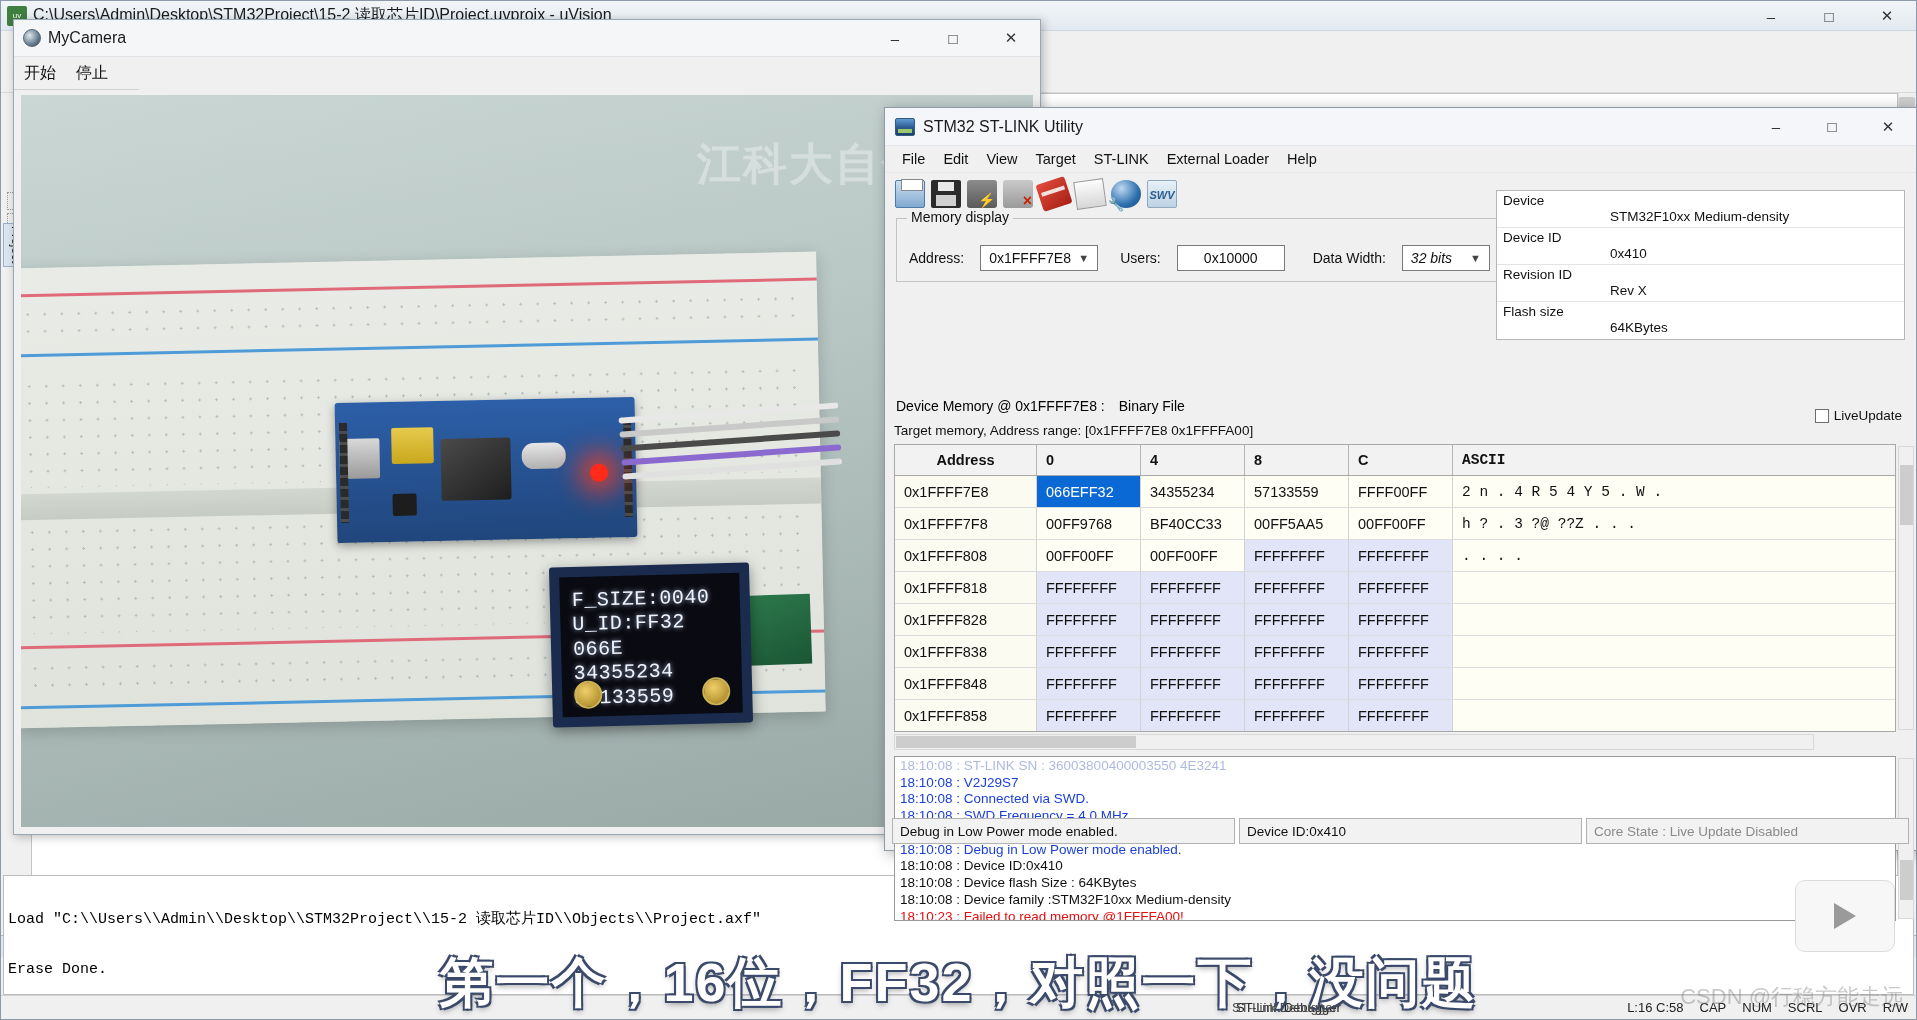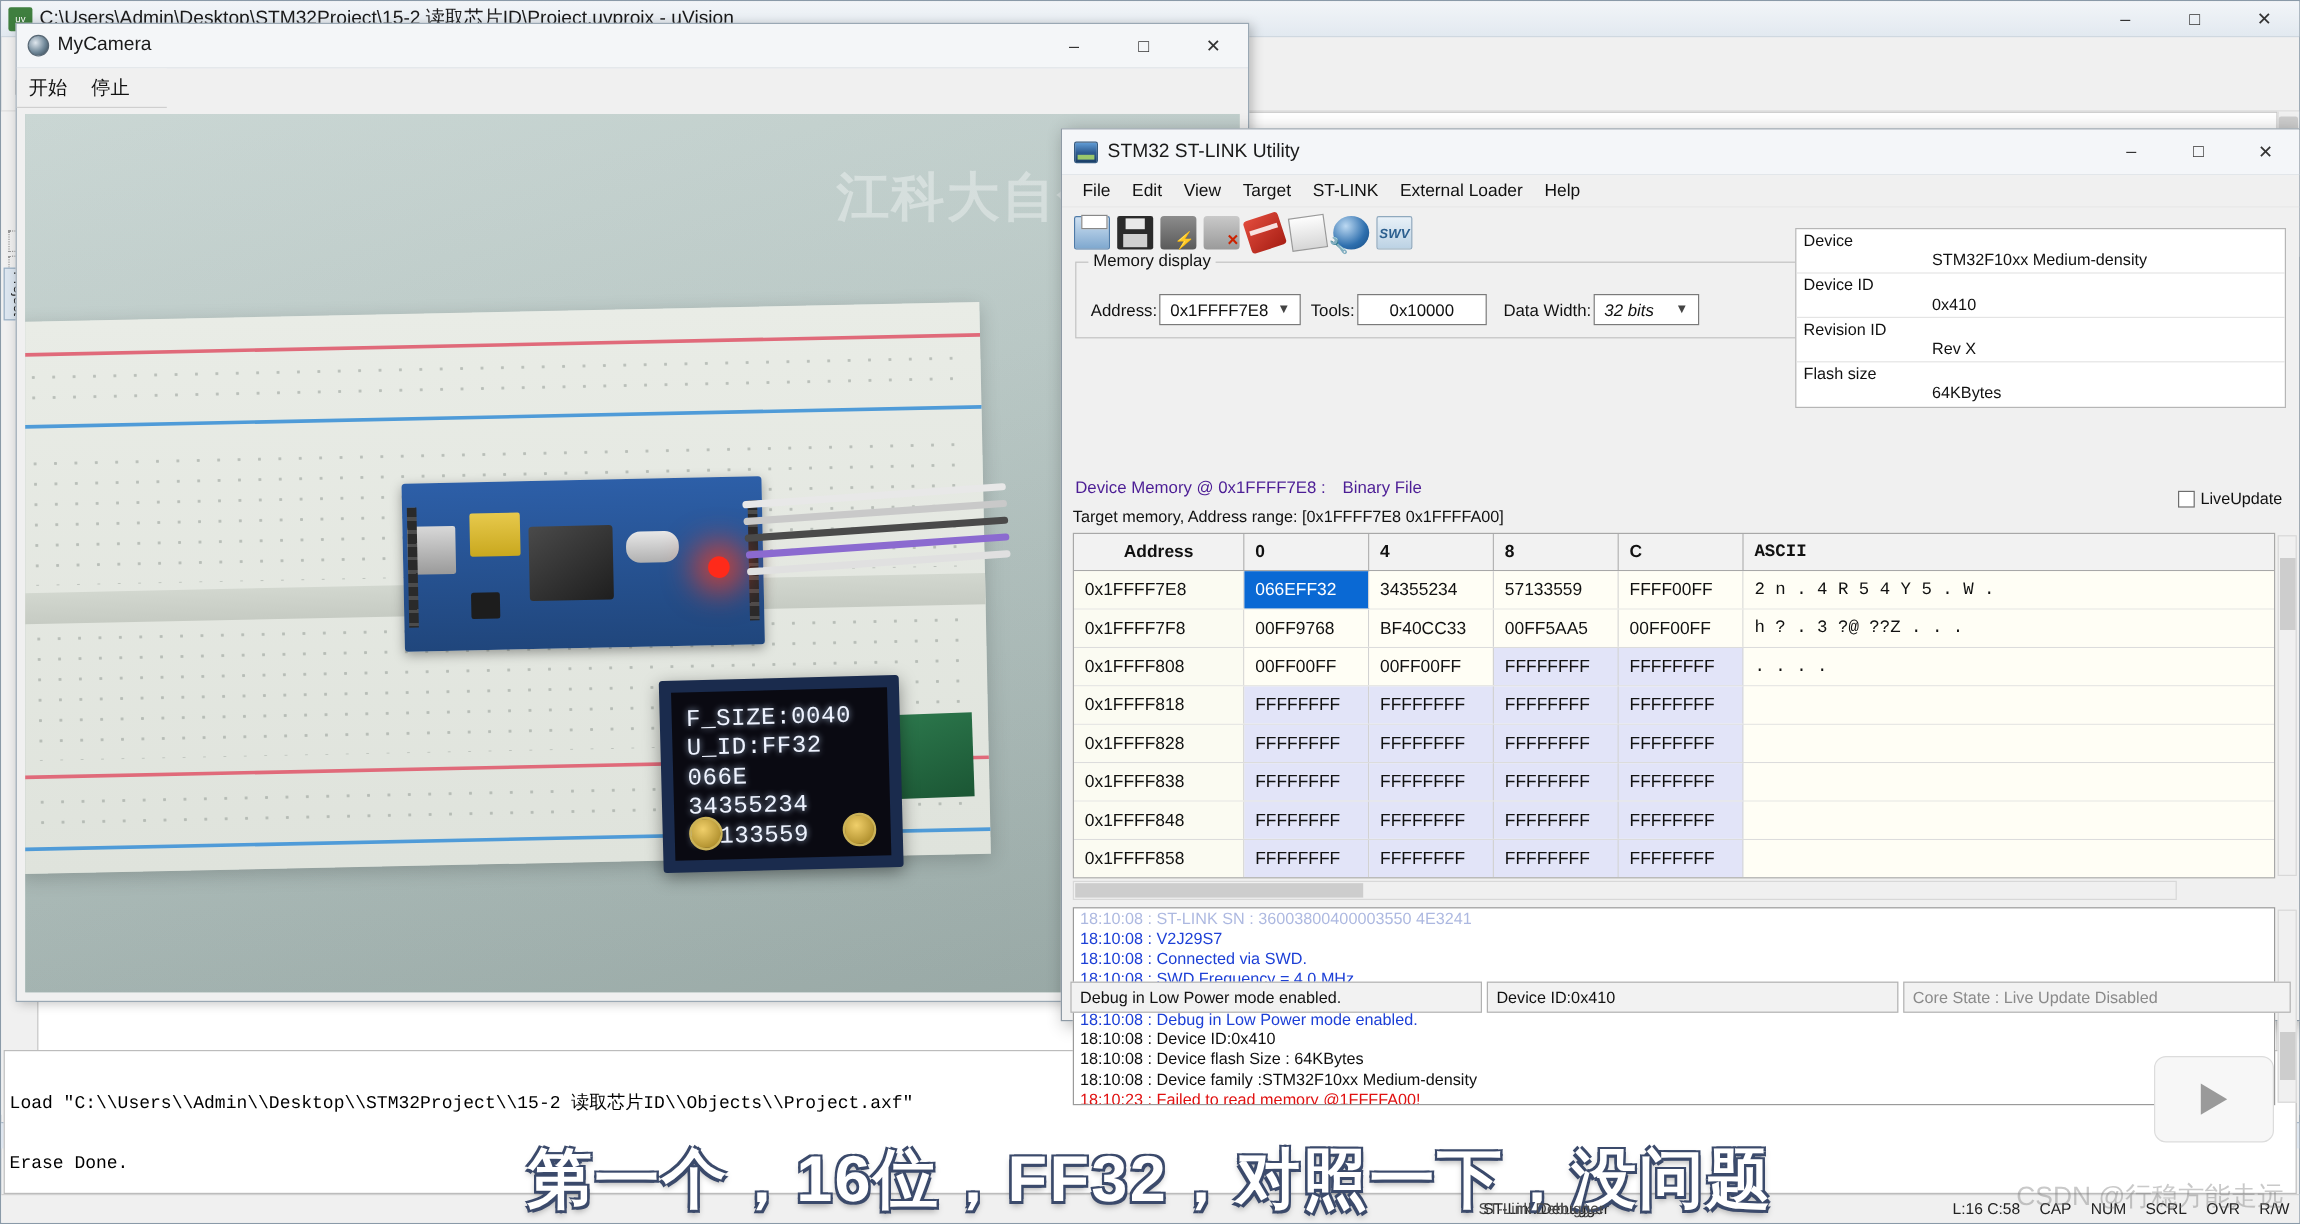--- a/index.html
+++ b/index.html
@@ -302,21 +302,21 @@
 
   .memdisp-group {
     position: absolute; left: 11px; top: 110px; width: 716px; height: 64px;
     border: 1px solid #c2c2c2;
   }
   .group-legend {
     position: absolute; left: 10px; top: -10px; background: #f0f0f0;
     font-size: 14px; color: #111; padding: 0 4px;
   }
   .md-row {
-    position: absolute; left: 12px; top: 26px; display: flex; align-items: center; gap: 2px;
+    position: absolute; left: 12px; top: 26px; display: flex; align-items: center; gap: 16px;
     font-size: 14px; color: #111;
   }
   .combo {
     height: 26px; background: #fff; border: 1px solid #7a7a7a;
     display: flex; align-items: center; padding: 0 2px 0 8px;
     font-size: 14px; color: #111;
   }
   .combo .caret { margin-left: auto; padding: 0 6px; color: #444; font-size: 11px; }
   .txtbox {
     height: 26px; background: #fff; border: 1px solid #7a7a7a;
@@ -332,21 +332,21 @@
   .dev-row:last-child { border-bottom: none; }
   .dev-k { width: 105px; padding: 2px 0 0 6px; }
   .dev-v { padding: 18px 0 0 8px; }
   .liveupd {
     position: absolute; right: 14px; top: 300px;
     display: flex; align-items: center; gap: 5px; font-size: 13.5px; color: #111;
   }
   .chkbox { width: 14px; height: 14px; border: 1px solid #6d6d6d; background: #fff; }
 
   .devmem-line {
-    position: absolute; left: 11px; top: 290px; font-size: 14px; color: #4c1d95;
+    position: absolute; left: 11px; top: 290px; font-size: 14px; color: #000000;
     display: flex; align-items: baseline; gap: 14px;
   }
   .targetmem-line {
     position: absolute; left: 9px; top: 315px; font-size: 13.5px; color: #111;
   }
 
   .mem-table {
     position: absolute; left: 9px; top: 336px; right: 20px; height: 288px;
     border: 1px solid #a8a8a8; background: #fffef5; overflow: hidden;
   }
@@ -625,21 +625,21 @@
     </div>
 
     <div class="memdisp-group">
       <div class="group-legend">Memory display</div>
       <div class="md-row">
         <span>Address:</span>
         <div class="combo" style="width:118px;">
           <span>0x1FFFF7E8</span>
           <span class="caret">▼</span>
         </div>
-        <span style="margin-left:6px;">Tools:</span>
+        <span style="margin-left:6px;">Users:</span>
         <div class="txtbox" style="width:108px;">0x10000</div>
         <span style="margin-left:12px;">Data Width:</span>
         <div class="combo" style="width:88px;font-style:italic;">
           <span>32 bits</span>
           <span class="caret">▼</span>
         </div>
       </div>
     </div>
 
     <div class="dev-table">

